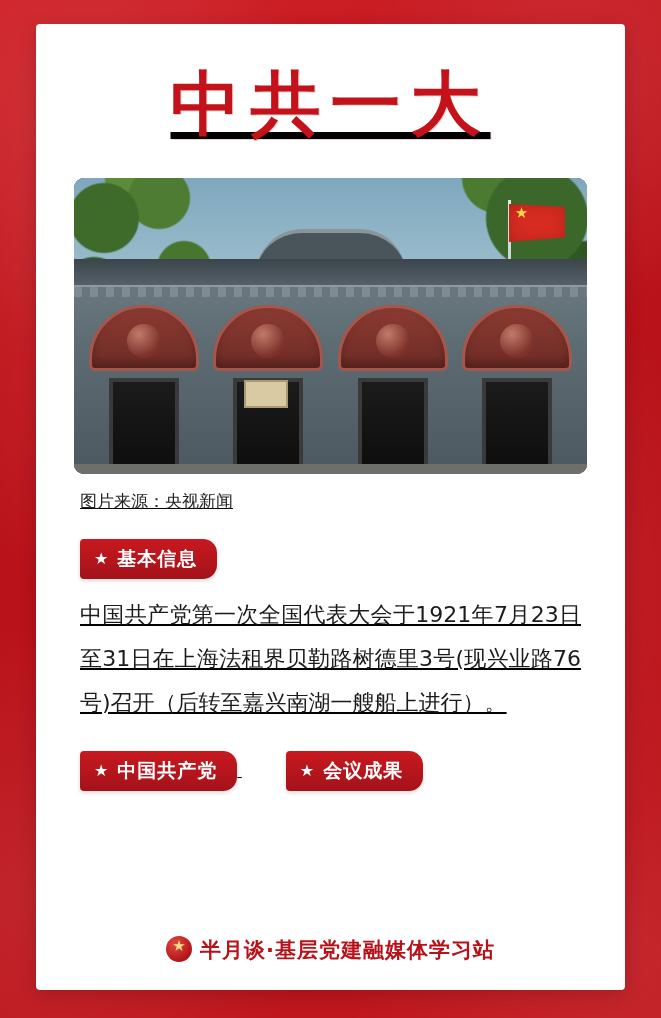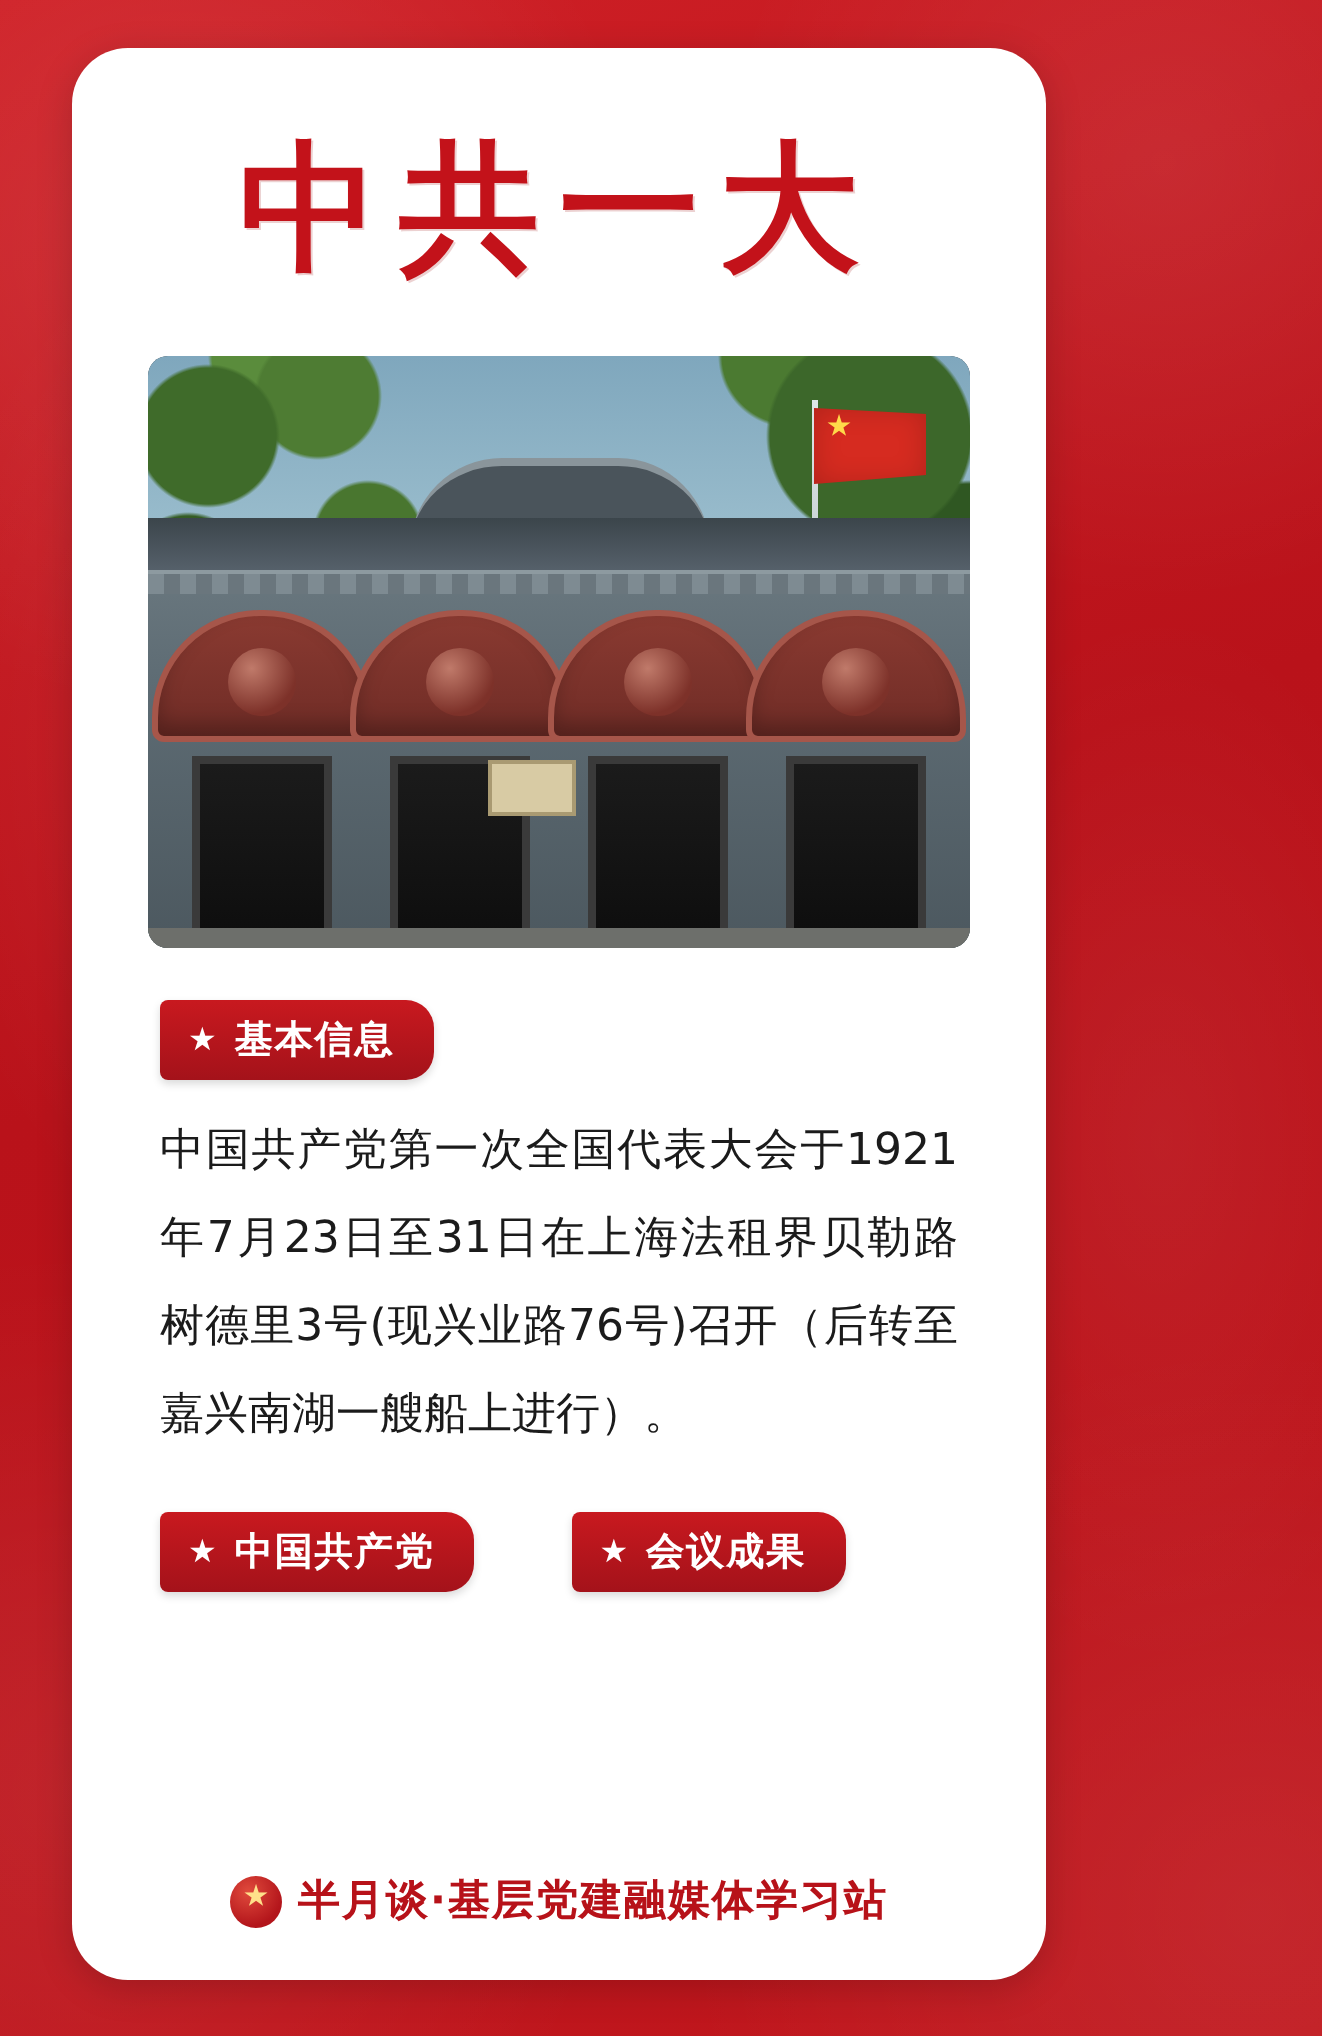--- a/index.html
+++ b/index.html
@@ -41,28 +41,29 @@
     top: 300px;
     width: 280px;
     height: 540px;
     background: radial-gradient(ellipse at center, rgba(255,255,255,0.05), rgba(255,255,255,0) 70%);
   }
 
   .card {
     position: absolute;
     left: 36px;
     top: 24px;
-    width: 487px;
+    width: 589px;
     height: 966px;
     background: #ffffff;
-    border-radius: 28px;
+    border-radius: 4px;
     box-shadow: 0 4px 18px rgba(0,0,0,0.18);
     box-sizing: border-box;
     padding: 0 0 0 0;
     overflow: hidden;
+    text-decoration: underline;
   }
 
   .title {
     text-align: center;
     color: #c3121a;
     font-family: "DejaVu Sans", sans-serif;
     font-weight: bold;
     font-size: 70px;
     letter-spacing: 10px;
     margin: 34px 0 0 0;
@@ -208,21 +209,21 @@
     line-height: 2.0;
     color: #1b1b1b;
     font-family: "DejaVu Sans", sans-serif;
     text-align: justify;
   }
 
   .footer {
     position: absolute;
     left: 0; right: 0; bottom: 26px;
     display: flex;
-    align-items: flex-end;
+    align-items: flex-start;
     justify-content: center;
     gap: 8px;
     margin-top: 21px;
   }
   .footer-badge {
     width: 26px; height: 26px; border-radius: 50%;
     background: radial-gradient(circle at 35% 30%, #e04a3c, #b3151b 70%);
     position: relative;
     flex: none;
   }
@@ -274,20 +275,21 @@
         <div class="bay">
           <div class="arch"></div>
           <div class="door"></div>
         </div>
       </div>
       <div class="plaque"></div>
       <div class="ground"></div>
     </div>
   </div>
 
+  <div class="caption">图片来源：央视新闻</div>
 
   <div class="section-tag">
     <span class="star">★</span>
     <span>基本信息</span>
   </div>
   <div class="body-text">中国共产党第一次全国代表大会于1921年7月23日至31日在上海法租界贝勒路树德里3号(现兴业路76号)召开（后转至嘉兴南湖一艘船上进行）。</div>
 
   <div class="section-tag">
     <span class="star">★</span>
     <span>中国共产党</span>

